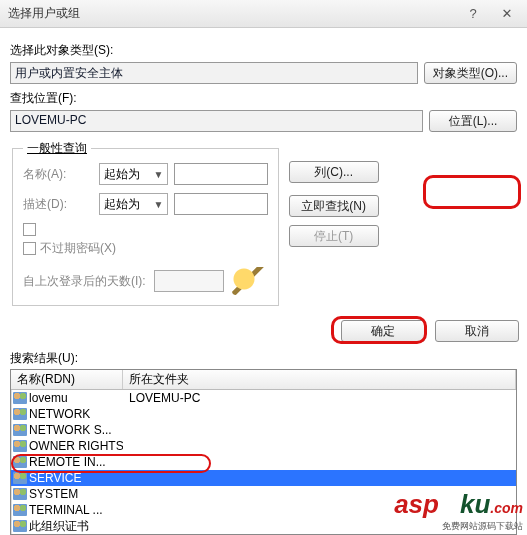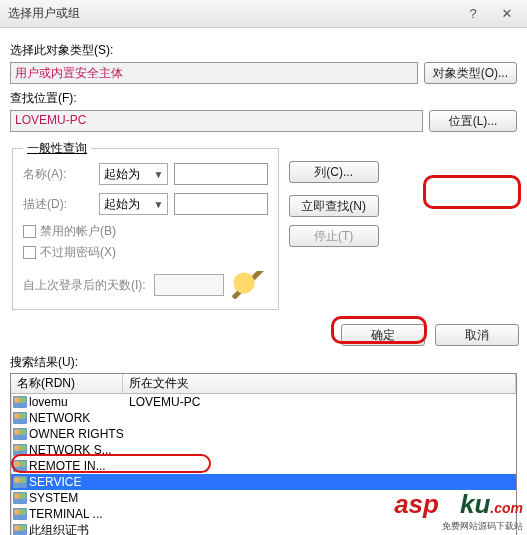--- a/index.html
+++ b/index.html
@@ -32,21 +32,21 @@
   .field-row { margin: 2px 0 6px 0; }
   .field-label { display: block; margin-bottom: 3px; }
   .input-row { display: flex; align-items: center; gap: 6px; }
   .text-input {
     flex: 1;
     height: 22px;
     border: 1px solid #999;
     padding: 2px 4px;
     background: #fff;
   }
-  .text-input.readonly { background: #f2f2f2; color: #be185d; }
+  .text-input.readonly { background: #f2f2f2; color: #0f172a; }
   .btn {
     height: 22px;
     min-width: 88px;
     border: 1px solid #8f8f8f;
     background: linear-gradient(#fefefe, #e8e8e8);
     border-radius: 3px;
     font-size: 12px;
     padding: 0 8px;
     display: inline-flex;
     align-items: center;
@@ -202,21 +202,20 @@
         <span class="lbl">描述(D):</span>
         <div class="combo">
           <span>起始为</span>
           <span class="chev">▼</span>
         </div>
         <div class="text-input" style="flex:1.4"></div>
       </div>
 
       <div class="cb-row">
         <span class="cb"></span>
-        <span>禁用的帐户(B)</span>
       </div>
       <div class="cb-row">
         <span class="cb"></span>
         <span>不过期密码(X)</span>
       </div>
 
       <div class="days-row">
         <span>自上次登录后的天数(I):</span>
         <div class="days-input"></div>
         <div class="search-icon"></div>
@@ -253,28 +252,28 @@
       <div class="row">
         <div class="cell1">
           <span class="pico"></span>
           <span>NETWORK</span>
         </div>
         <div class="cell2"></div>
       </div>
       <div class="row">
         <div class="cell1">
           <span class="pico"></span>
+          <span>NETWORK S...</span>
+        </div>
+        <div class="cell2"></div>
+      </div>
+      <div class="row">
+        <div class="cell1">
+          <span class="pico"></span>
           <span>OWNER RIGHTS</span>
-        </div>
-        <div class="cell2"></div>
-      </div>
-      <div class="row">
-        <div class="cell1">
-          <span class="pico"></span>
-          <span>NETWORK S...</span>
         </div>
         <div class="cell2"></div>
       </div>
       <div class="row">
         <div class="cell1">
           <span class="pico"></span>
           <span>REMOTE IN...</span>
         </div>
         <div class="cell2"></div>
       </div>

